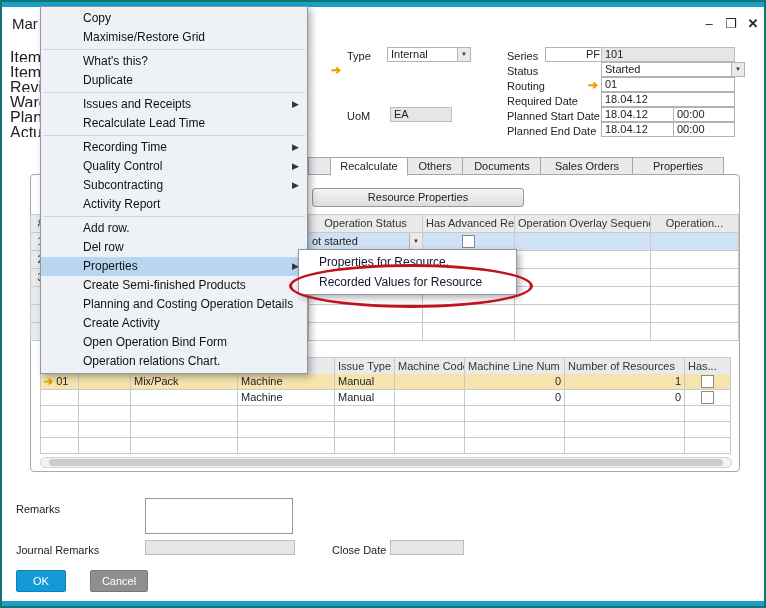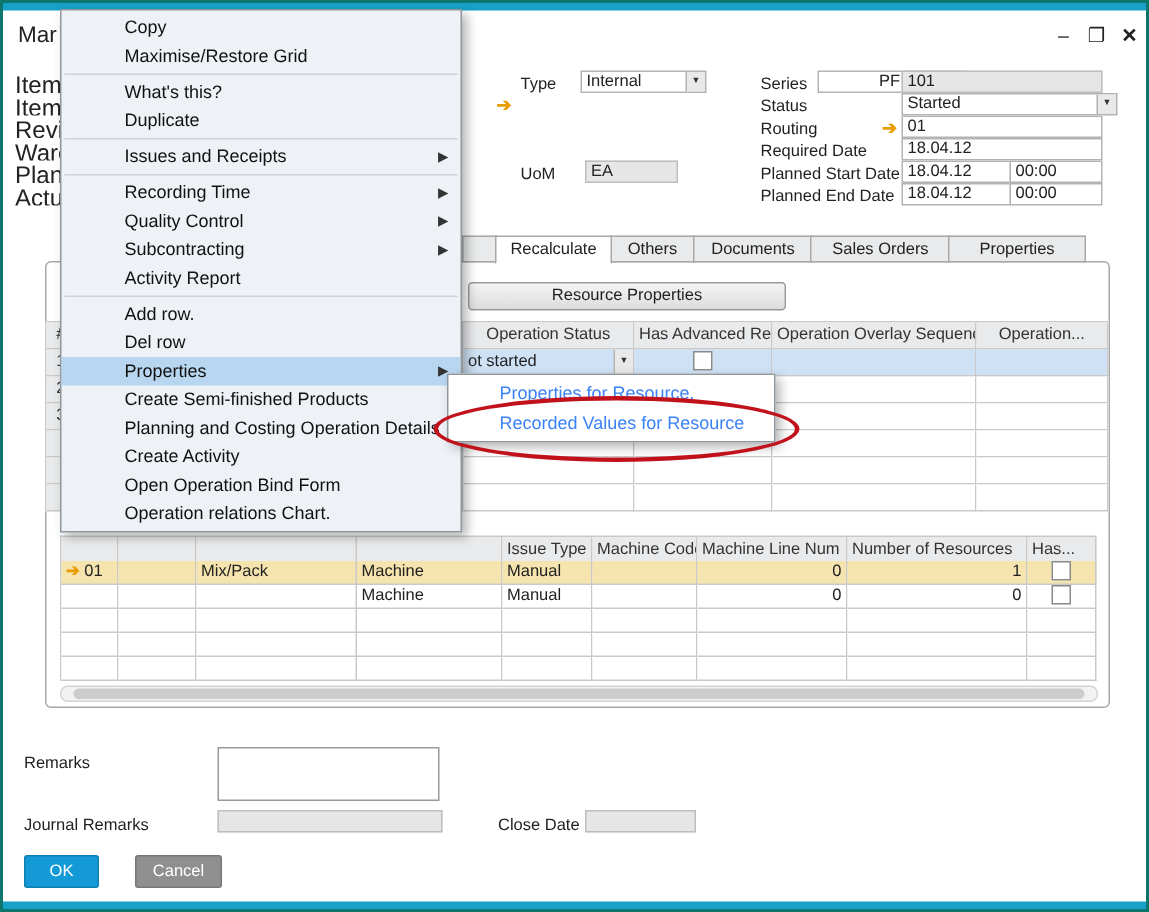--- a/index.html
+++ b/index.html
@@ -42,21 +42,21 @@
   .btn.ok{left:14px;top:568px;width:48px;background:#149bd7;border:1px solid #0f7fb4;}
   .btn.cancel{left:88px;top:568px;width:56px;background:#8f8f8f;border:1px solid #777;}
   .menu{position:absolute;left:38px;top:4px;width:268px;background:#eef2f7;border:1px solid #8f979e;
     box-shadow:3px 3px 7px rgba(0,0,0,.3);z-index:50;padding:2px 0;box-sizing:border-box;}
   .mi{height:19px;line-height:19px;padding-left:42px;font-size:12px;color:#111;position:relative;white-space:nowrap;}
   .mi .subarrow{position:absolute;right:8px;top:0;font-size:9px;color:#333;}
   .mi.hl{background:#b8d6ef;}
   .msep{height:1px;background:#cdd3da;margin:2px 2px;}
   .submenu{position:absolute;left:296px;top:247px;width:219px;background:#fff;border:1px solid #8f979e;
     box-shadow:3px 3px 7px rgba(0,0,0,.3);z-index:60;padding:2px 0;box-sizing:border-box;}
-  .smi{height:20px;line-height:20px;padding-left:34px;font-size:12px;color:#3b82f6;white-space:nowrap;}
+  .smi{height:20px;line-height:20px;padding-left:20px;font-size:12px;color:#0f172a;white-space:nowrap;}
   .ellipse{position:absolute;left:287px;top:262px;width:238px;height:38px;border:3px solid #c1121c;border-radius:50%;z-index:70;}
   textarea.remarks{position:absolute;left:143px;top:496px;width:148px;height:36px;border:1px solid #999;resize:none;font-family:"Liberation Sans",sans-serif;font-size:11px;box-sizing:border-box;background:#fff;}
 </style>
 </head>
 <body>
 
 <div class="screen">
   <div class="topbar"></div>
   <div class="bottombar"></div>
 
@@ -251,20 +251,21 @@
   <div class="btn cancel">Cancel</div>
 
   <div class="menu">
     <div class="mi">Copy</div>
     <div class="mi">Maximise/Restore Grid</div>
     <div class="msep"></div>
     <div class="mi">What's this?</div>
     <div class="mi">Duplicate</div>
     <div class="msep"></div>
     <div class="mi"><span>Issues and Receipts</span><span class="subarrow">▶</span></div>
+    <div class="mi">Recalculate Lead Time</div>
     <div class="msep"></div>
     <div class="mi"><span>Recording Time</span><span class="subarrow">▶</span></div>
     <div class="mi"><span>Quality Control</span><span class="subarrow">▶</span></div>
     <div class="mi"><span>Subcontracting</span><span class="subarrow">▶</span></div>
     <div class="mi">Activity Report</div>
     <div class="msep"></div>
     <div class="mi">Add row.</div>
     <div class="mi">Del row</div>
     <div class="mi hl"><span>Properties</span><span class="subarrow">▶</span></div>
     <div class="mi">Create Semi-finished Products</div>

